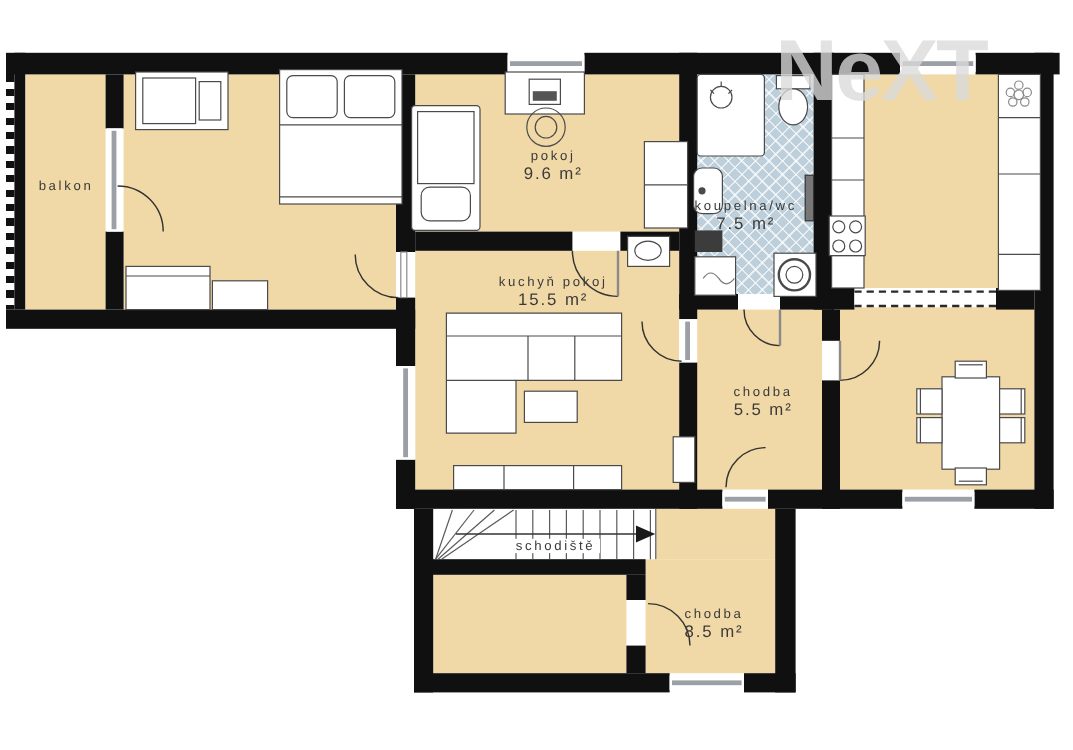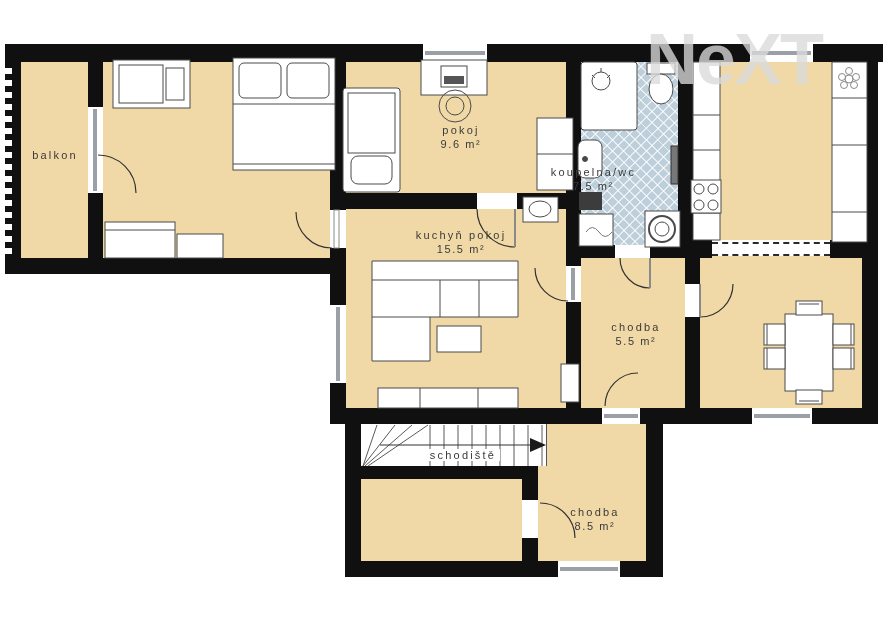--- a/index.html
+++ b/index.html
@@ -15,21 +15,21 @@
       repeating-linear-gradient(45deg, rgba(255,255,255,0.65) 0 1.4px, transparent 1.4px 8px),
       repeating-linear-gradient(-45deg, rgba(255,255,255,0.65) 0 1.4px, transparent 1.4px 8px);}
   .stairsfloor{position:absolute;z-index:2;background:#ffffff;border-right:1px solid #555;}
   .railteeth{position:absolute;z-index:3;width:7px;
     background:repeating-linear-gradient(180deg,#101010 0 6px,transparent 6px 12px);}
   .passage{position:absolute;z-index:4;background:#ffffff;
     border-top:2px dashed #2a2a2a;border-bottom:2px dashed #2a2a2a;}
   svg.overlay{position:absolute;left:0;top:0;z-index:5;}
   .lbl{position:absolute;z-index:6;text-align:center;color:#3a3a3a;pointer-events:none;}
   .rname{font-size:11px;letter-spacing:2.2px;line-height:13px;white-space:nowrap;}
-  .rarea{font-size:11px;letter-spacing:1.6px;line-height:15px;white-space:nowrap;}
+  .rarea{font-size:14px;letter-spacing:1.6px;line-height:15px;white-space:nowrap;}
   .stairbg{background:#ffffff;padding:0 4px;}
   .watermark{position:absolute;z-index:7;left:646px;top:18px;
     font-size:72px;font-weight:bold;letter-spacing:-2px;
     color:rgba(218,218,218,0.78);pointer-events:none;
     font-family:"Liberation Sans",sans-serif;}
 </style>
 </head>
 <body>
 
 <div class="plan" id="plan">
@@ -248,21 +248,21 @@
       <line x1="851" y1="348" x2="851" y2="369"></line>
     </g>
   </svg>
     <div class="lbl" style="left:-5px;top:149px;width:120px">
     <div class="rname">balkon</div>
   </div>
     <div class="lbl" style="left:401px;top:124px;width:120px">
     <div class="rname">pokoj</div>
     <div class="rarea">9.6 m²</div>
   </div>
-    <div class="lbl" style="left:545px;top:166px;width:97px">
+    <div class="lbl" style="left:573px;top:166px;width:97px">
     <div class="rname">koupelna/wc</div>
     <div class="rarea">7.5 m²</div>
   </div>
     <div class="lbl" style="left:396px;top:229px;width:130px">
     <div class="rname">kuchyň pokoj</div>
     <div class="rarea">15.5 m²</div>
   </div>
     <div class="lbl" style="left:576px;top:321px;width:120px">
     <div class="rname">chodba</div>
     <div class="rarea">5.5 m²</div>

